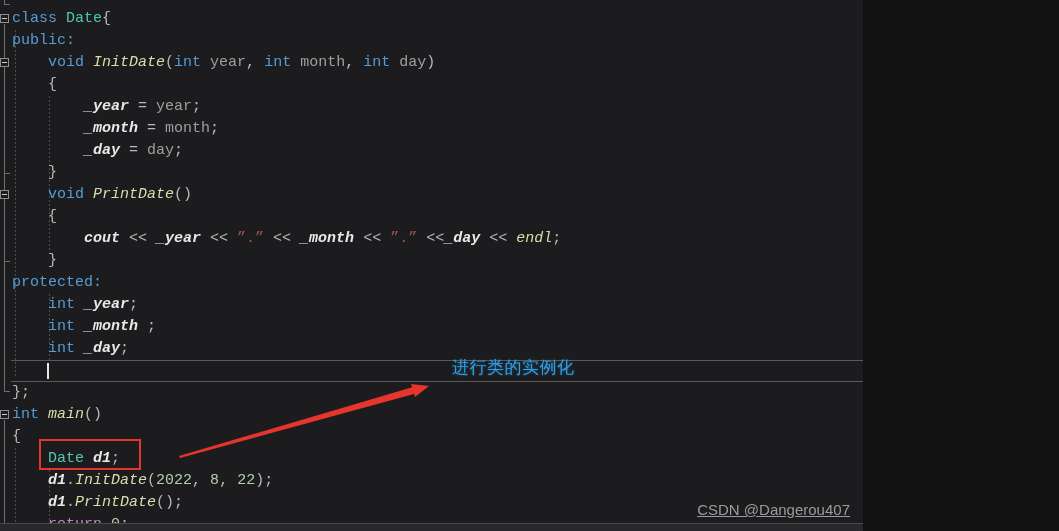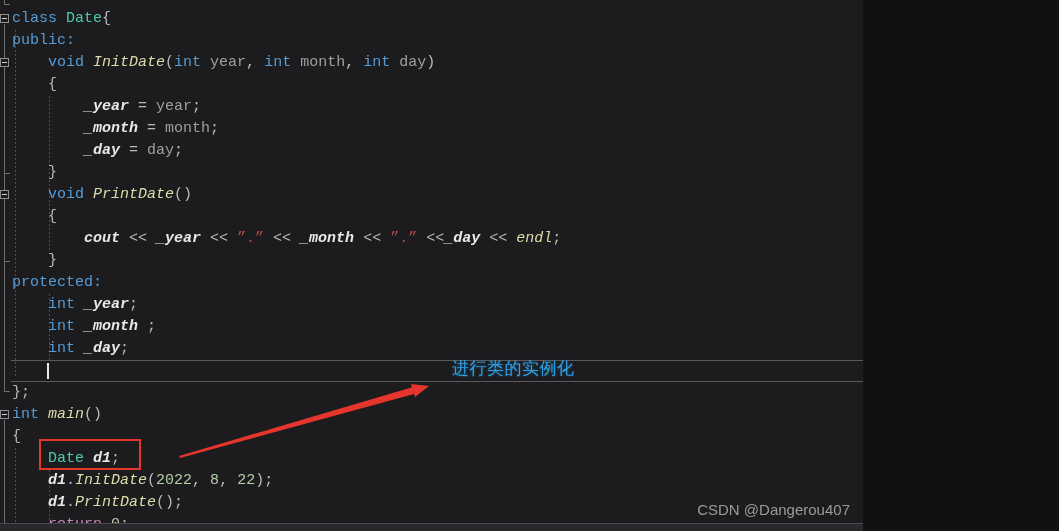--- a/index.html
+++ b/index.html
@@ -50,34 +50,35 @@
     border-top:1px solid var(--lineBorder,#5a5a5a);
     border-bottom:1px solid var(--lineBorder,#5a5a5a);
     z-index:1;
   }
   .cursor{position:absolute;left:47px;top:363px;width:2px;height:16px;background:var(--cursor,#e8e8e8);z-index:5;}
   
   .callout{
     position:absolute;left:452px;top:356px;
     font-size:17px;line-height:26px;letter-spacing:0.5px;
     color:var(--callout,#2da0e8);
-    font-family:Liberation Serif, serif;
+    font-family:Liberation Mono, monospace;
     text-shadow:0 0 3px rgba(45,160,232,.45);
     z-index:6;
   }
   .hl-box{
     position:absolute;left:39px;top:439px;width:102px;height:31px;
     border:2px solid var(--red,#e6352c);box-sizing:border-box;z-index:6;
   }
   .arrow-svg{position:absolute;left:0;top:0;z-index:6;pointer-events:none;}
   .watermark{
     position:absolute;right:13px;top:501px;
     font-size:15px;color:var(--wm,#9b9b9b);
     font-family:"Liberation Sans","DejaVu Sans",sans-serif;
     z-index:7;
+    text-decoration:underline;
   }
   
   .bottom-bar{
     position:absolute;left:0;right:0;bottom:0;height:7px;
     background:var(--scrollBg,#29292c);
     border-top:1px solid var(--scrollBorder,#4a4a4e);
     z-index:8;
   }
 </style>
 </head>

